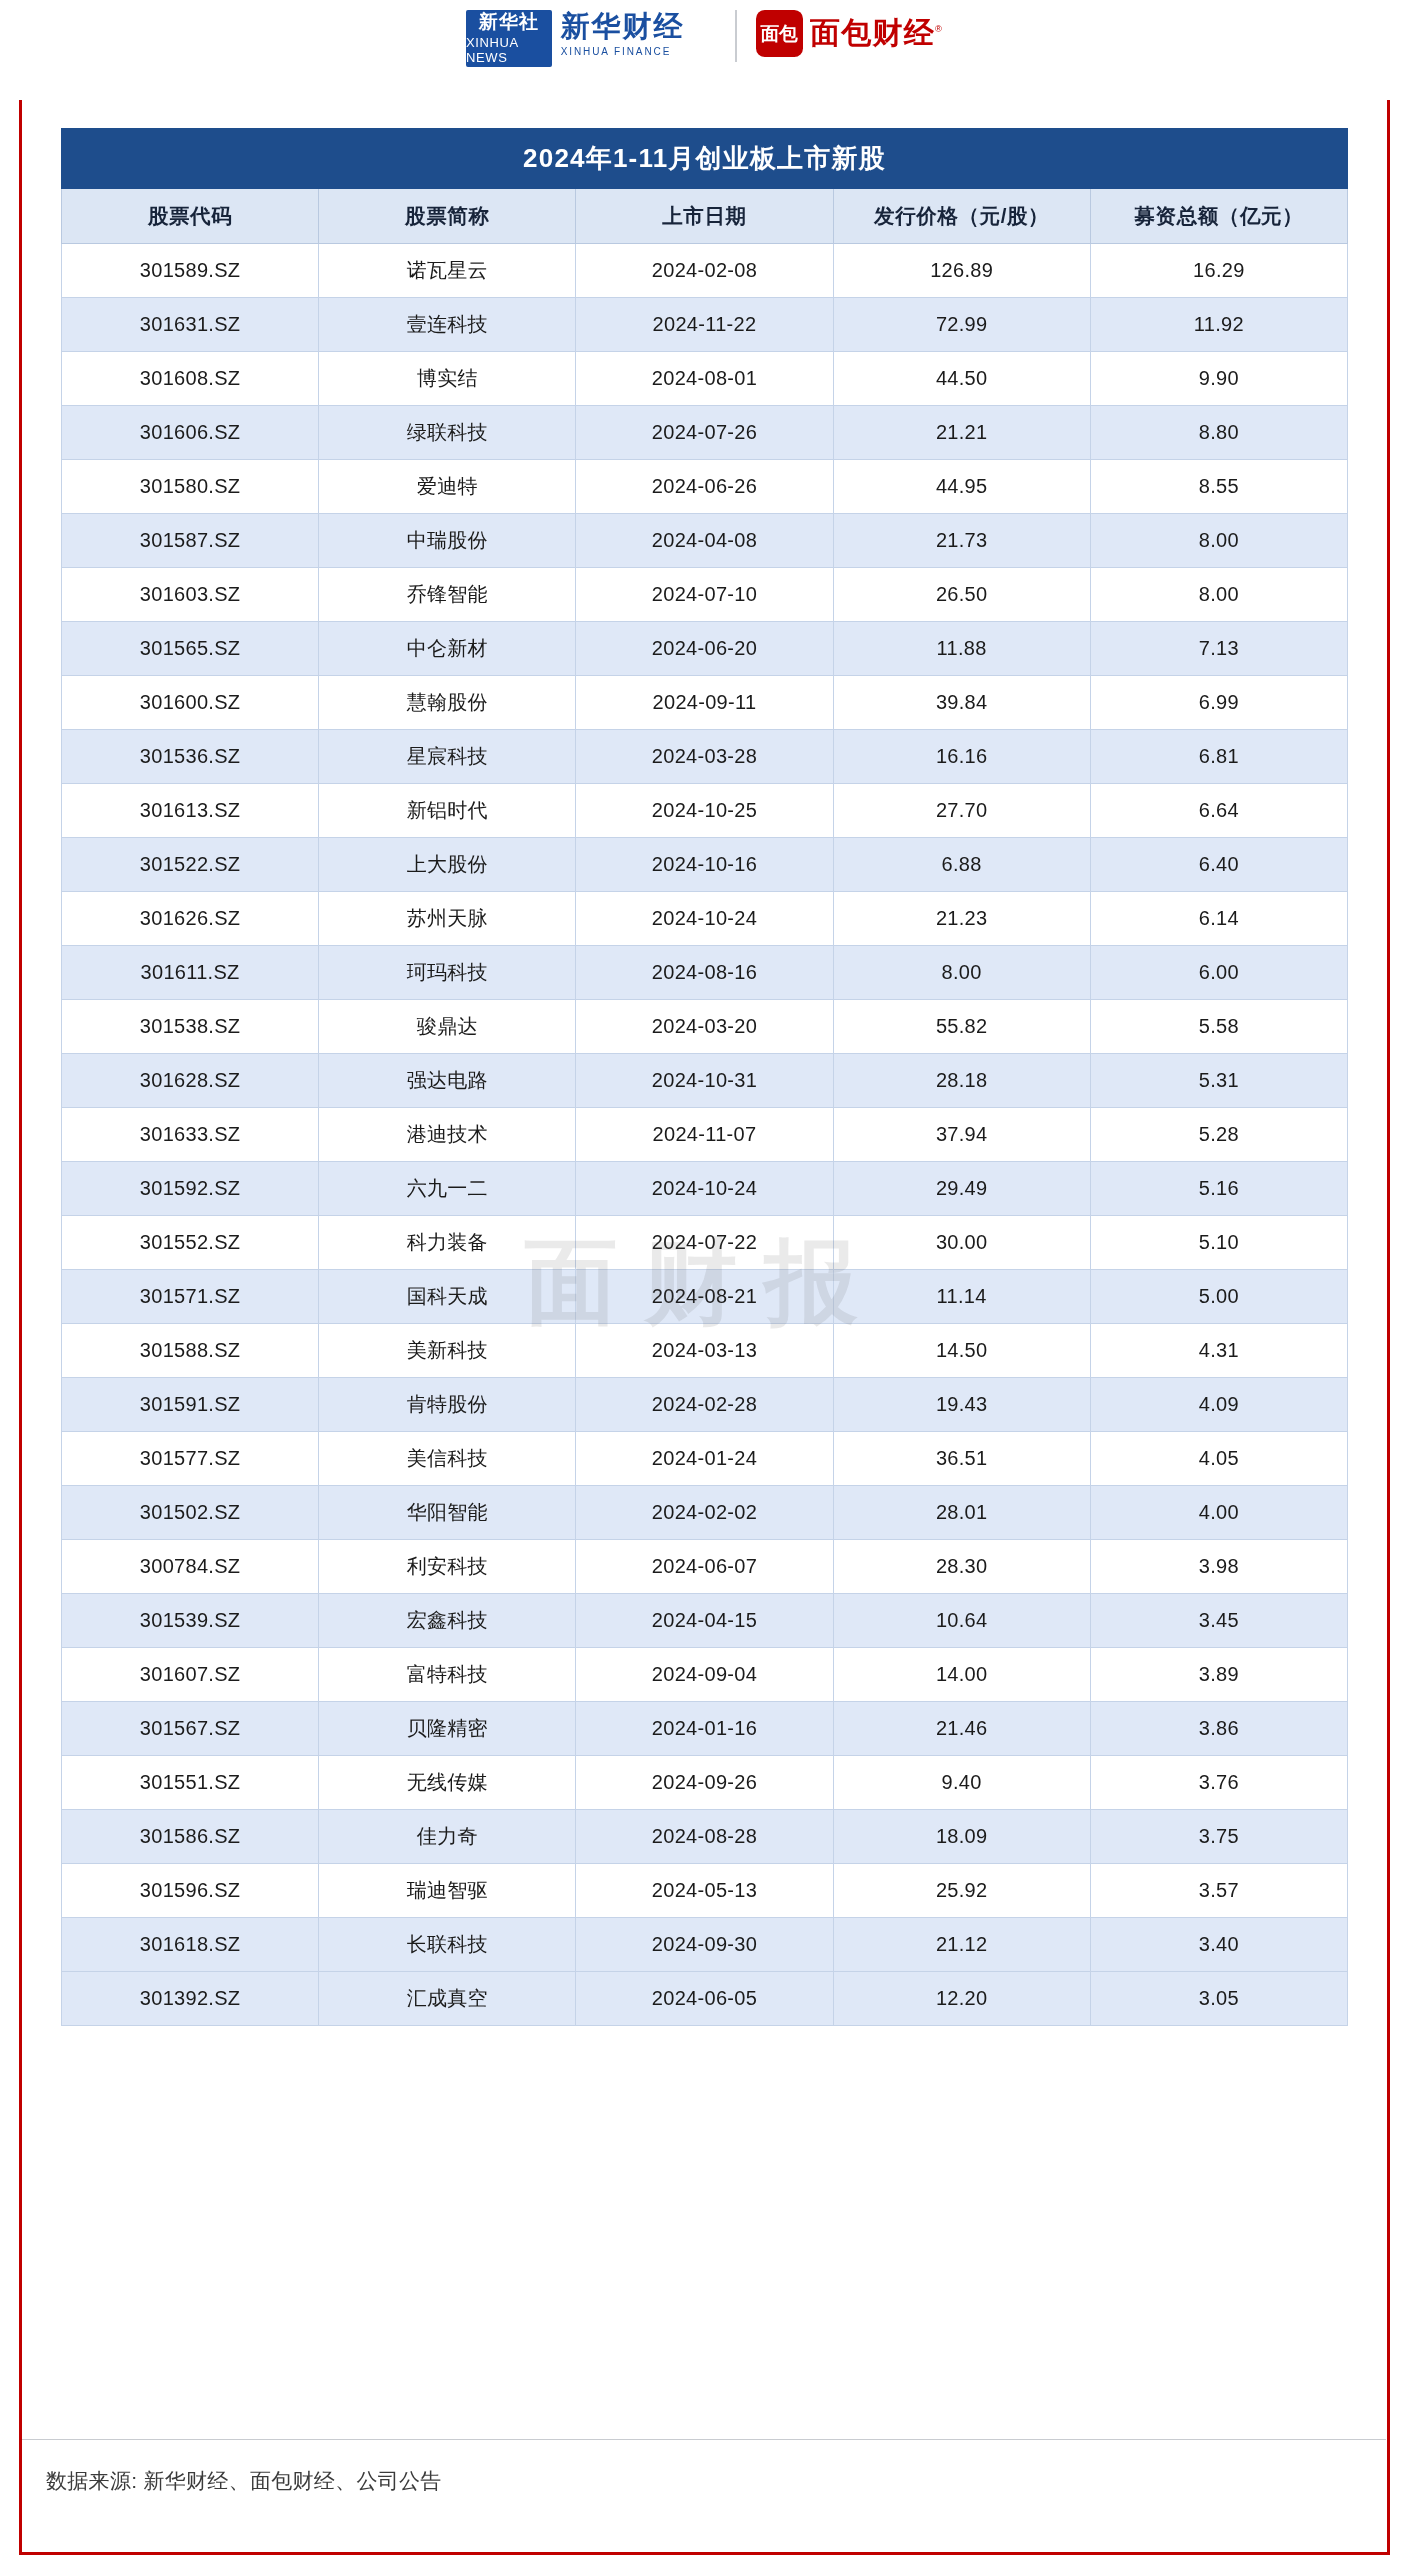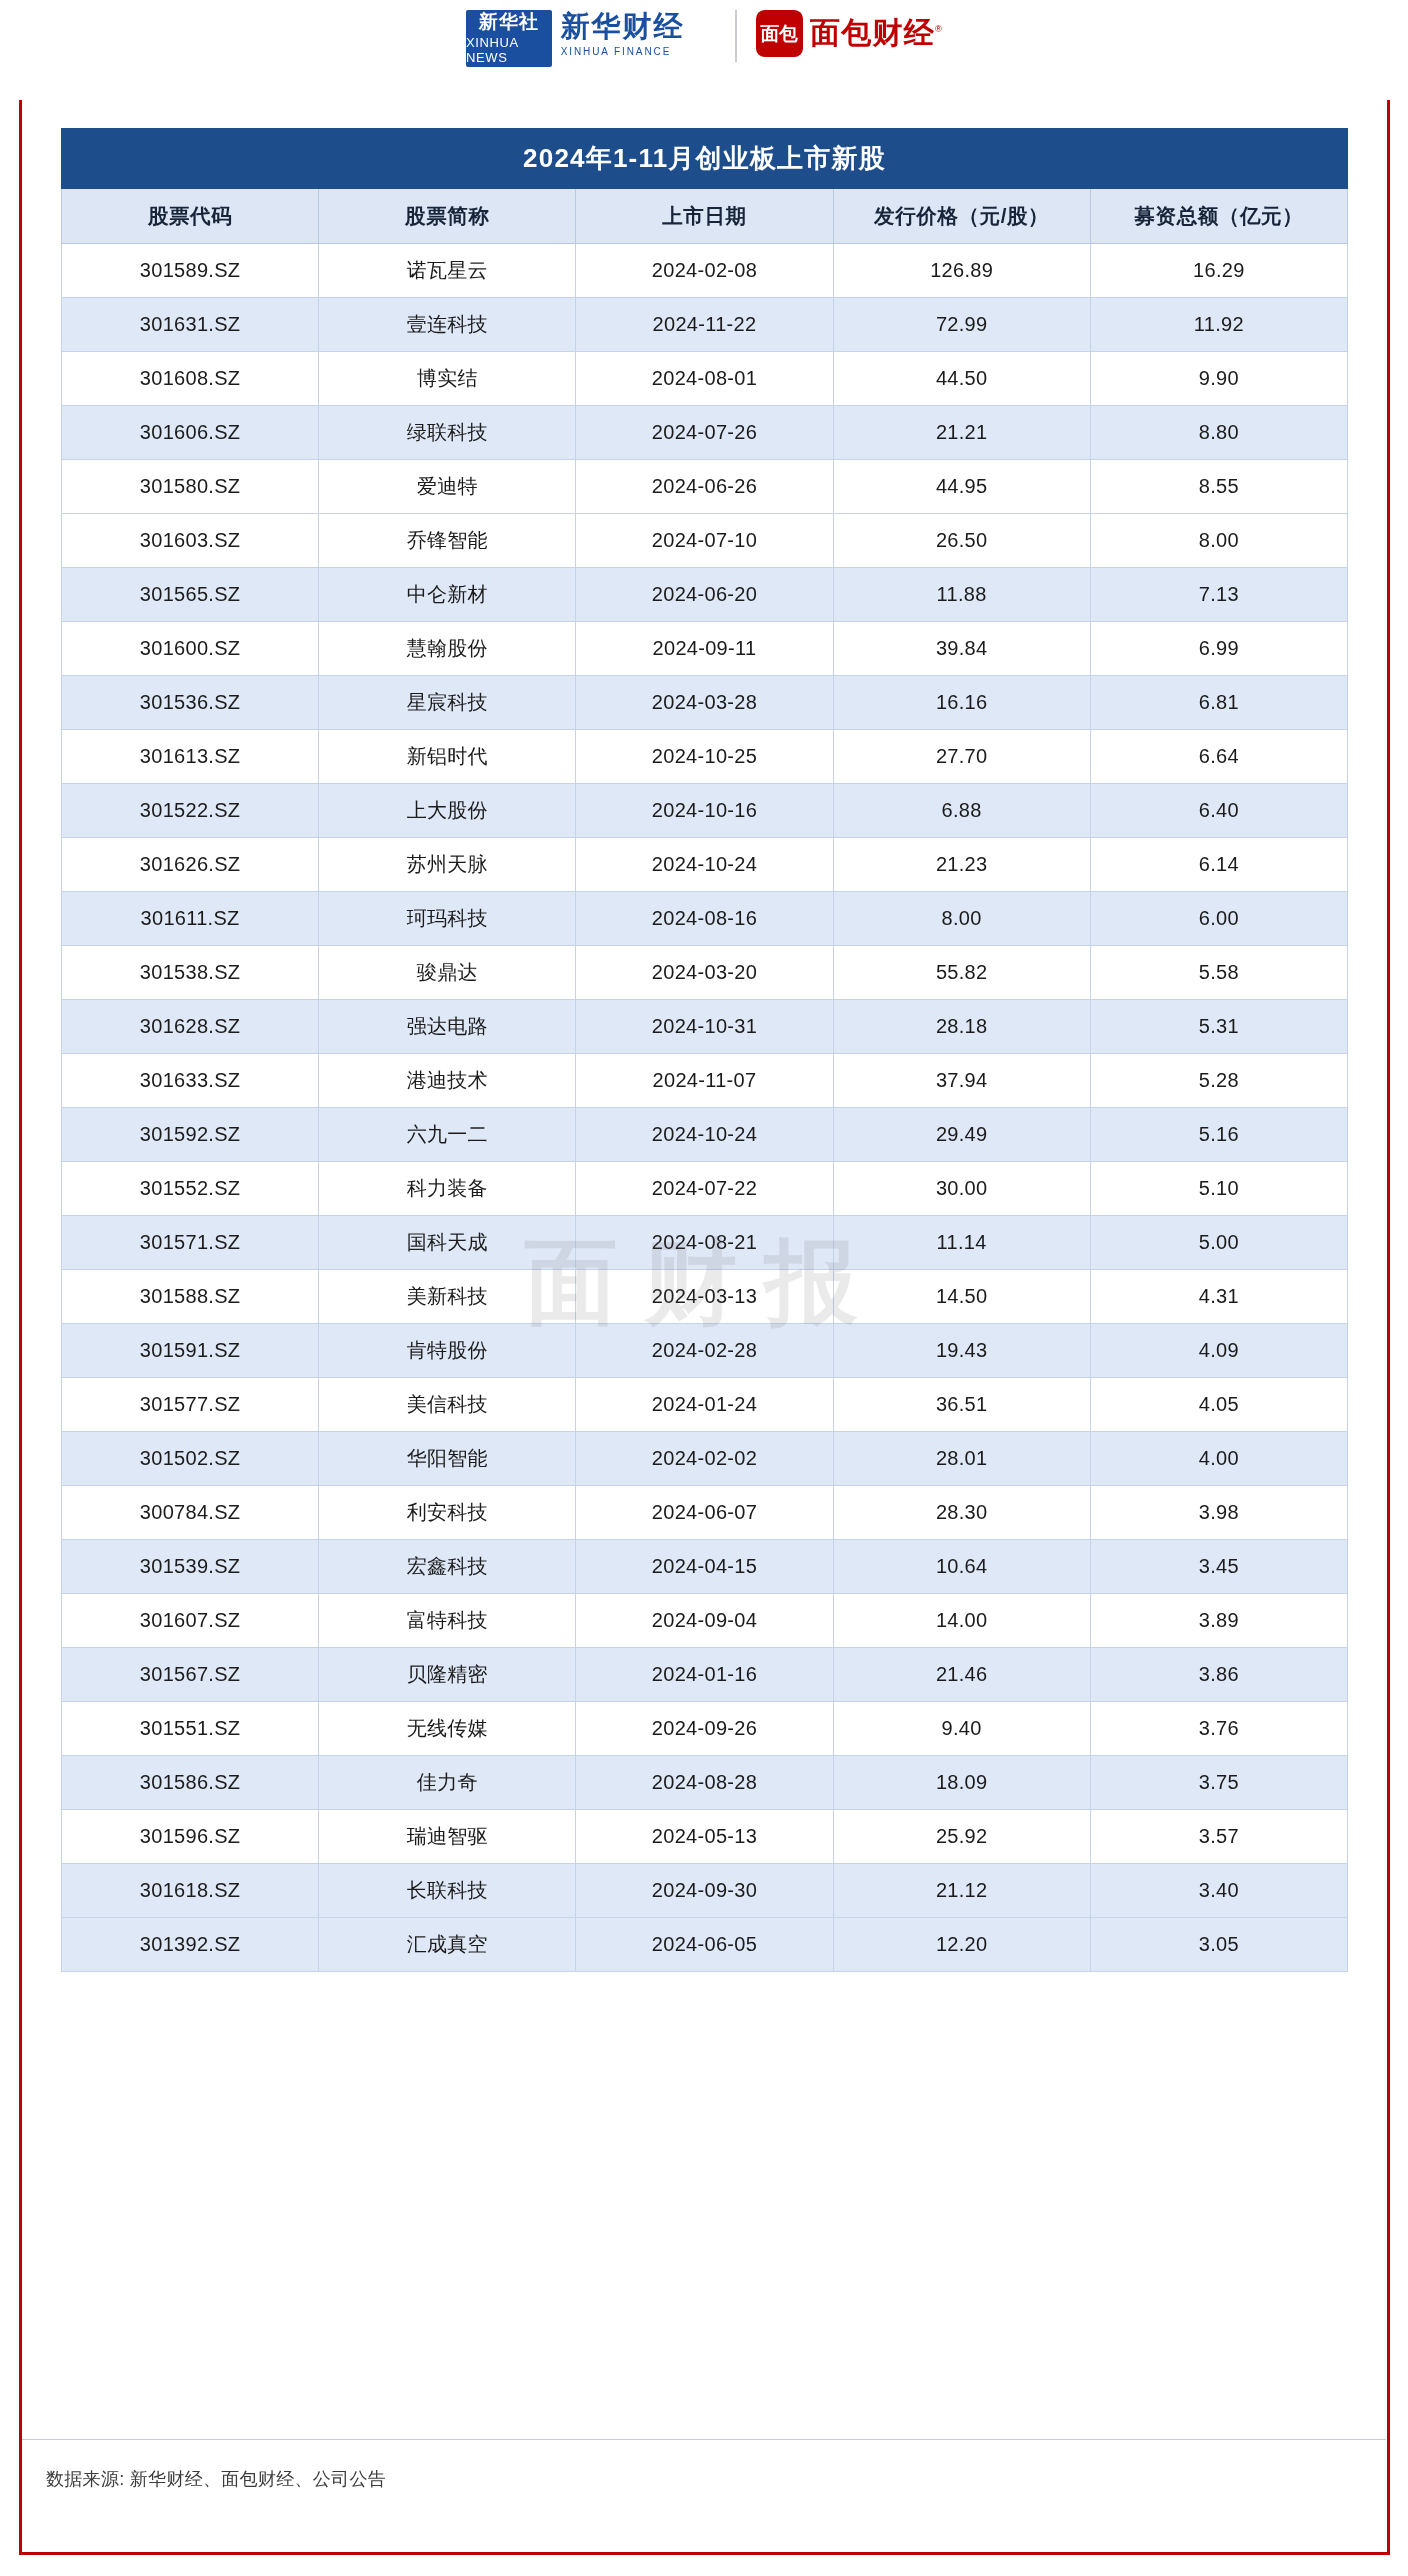--- a/index.html
+++ b/index.html
@@ -189,21 +189,21 @@
     z-index: 3;
     pointer-events: none;
     font-family: "Liberation Serif", serif;
   }
 
   
   .source {
     position: absolute;
     left: 46px;
     top: 2467px;
-    font-size: 18px;
+    font-size: 21px;
     color: #3b3b3b;
     letter-spacing: 0.3px;
     z-index: 4;
   }
   .source-line {
     position: absolute;
     left: 22.4px;
     top: 2439px;
     width: 1364px;
     height: 1.2px;
@@ -281,20 +281,27 @@
           <td class="col-price">21.21</td>
           <td class="col-amount">8.80</td>
         </tr>
         <tr class="odd">
           <td class="col-code">301580.SZ</td>
           <td class="col-name">爱迪特</td>
           <td class="col-date">2024-06-26</td>
           <td class="col-price">44.95</td>
           <td class="col-amount">8.55</td>
         </tr>
+        <tr class="even">
+          <td class="col-code">301587.SZ</td>
+          <td class="col-name">中瑞股份</td>
+          <td class="col-date">2024-04-08</td>
+          <td class="col-price">21.73</td>
+          <td class="col-amount">8.00</td>
+        </tr>
         <tr class="odd">
           <td class="col-code">301603.SZ</td>
           <td class="col-name">乔锋智能</td>
           <td class="col-date">2024-07-10</td>
           <td class="col-price">26.50</td>
           <td class="col-amount">8.00</td>
         </tr>
         <tr class="even">
           <td class="col-code">301565.SZ</td>
           <td class="col-name">中仑新材</td>

